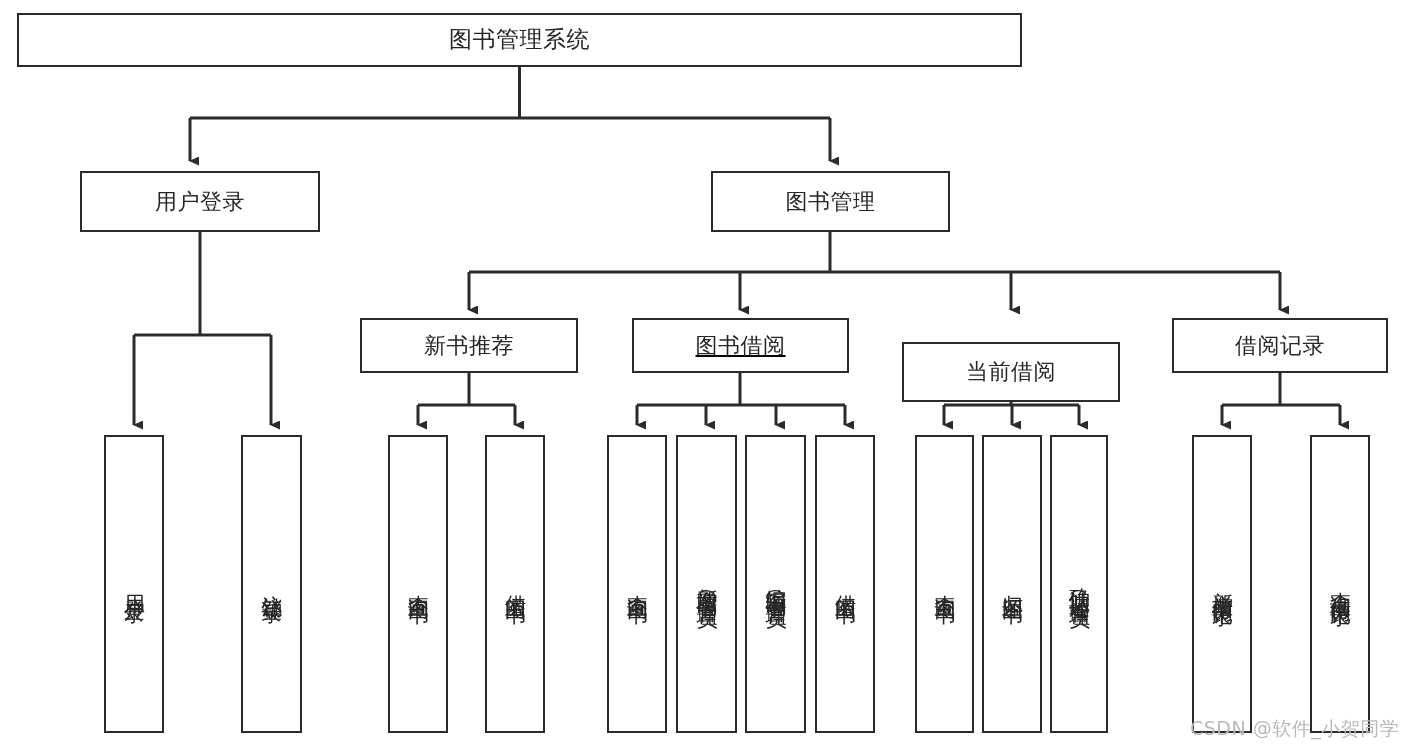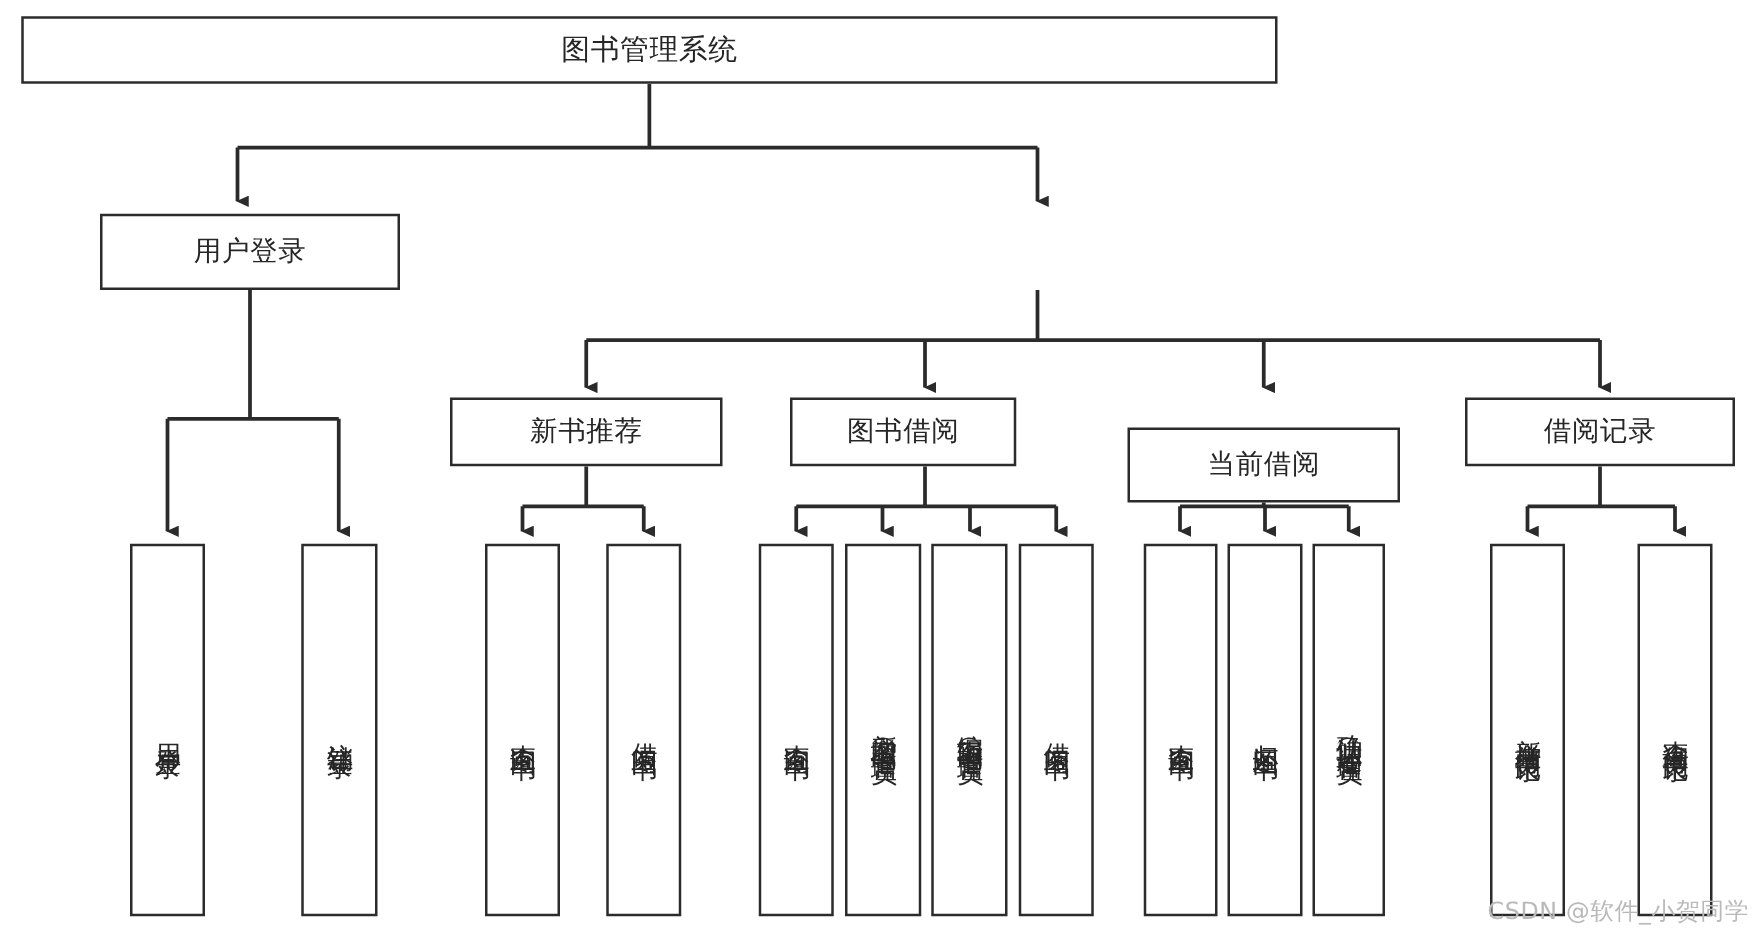--- a/index.html
+++ b/index.html
@@ -121,25 +121,28 @@
     </g>
   </svg>
 
   <div class="node horizontal root" style="left:17px; top:13px; width:1005px; height:54px;">
     <span class="label">图书管理系统</span>
   </div>
 
   <div class="node horizontal level1" style="left:80px; top:171px; width:240px; height:61px;">
     <span class="label">用户登录</span>
   </div>
+  <div class="node horizontal level1" style="left:711px; top:171px; width:239px; height:61px;">
+    <span class="label">图书管理</span>
+  </div>
 
   <div class="node horizontal level2" style="left:360px; top:318px; width:218px; height:55px;">
     <span class="label">新书推荐</span>
   </div>
-  <div class="node horizontal level2" style="left:632px; top:318px; width:181px; height:55px;">
+  <div class="node horizontal level2" style="left:632px; top:318px; width:217px; height:55px;text-decoration:underline;">
     <span class="label">图书借阅</span>
   </div>
   <div class="node horizontal level2" style="left:902px; top:318px; width:218px; height:60px;margin-top:24px;">
     <span class="label">当前借阅</span>
   </div>
   <div class="node horizontal level2" style="left:1172px; top:318px; width:216px; height:55px;">
     <span class="label">借阅记录</span>
   </div>
 
   <div class="node vertical leaf" style="left:104px; top:435px; width:60px; height:298px;">

